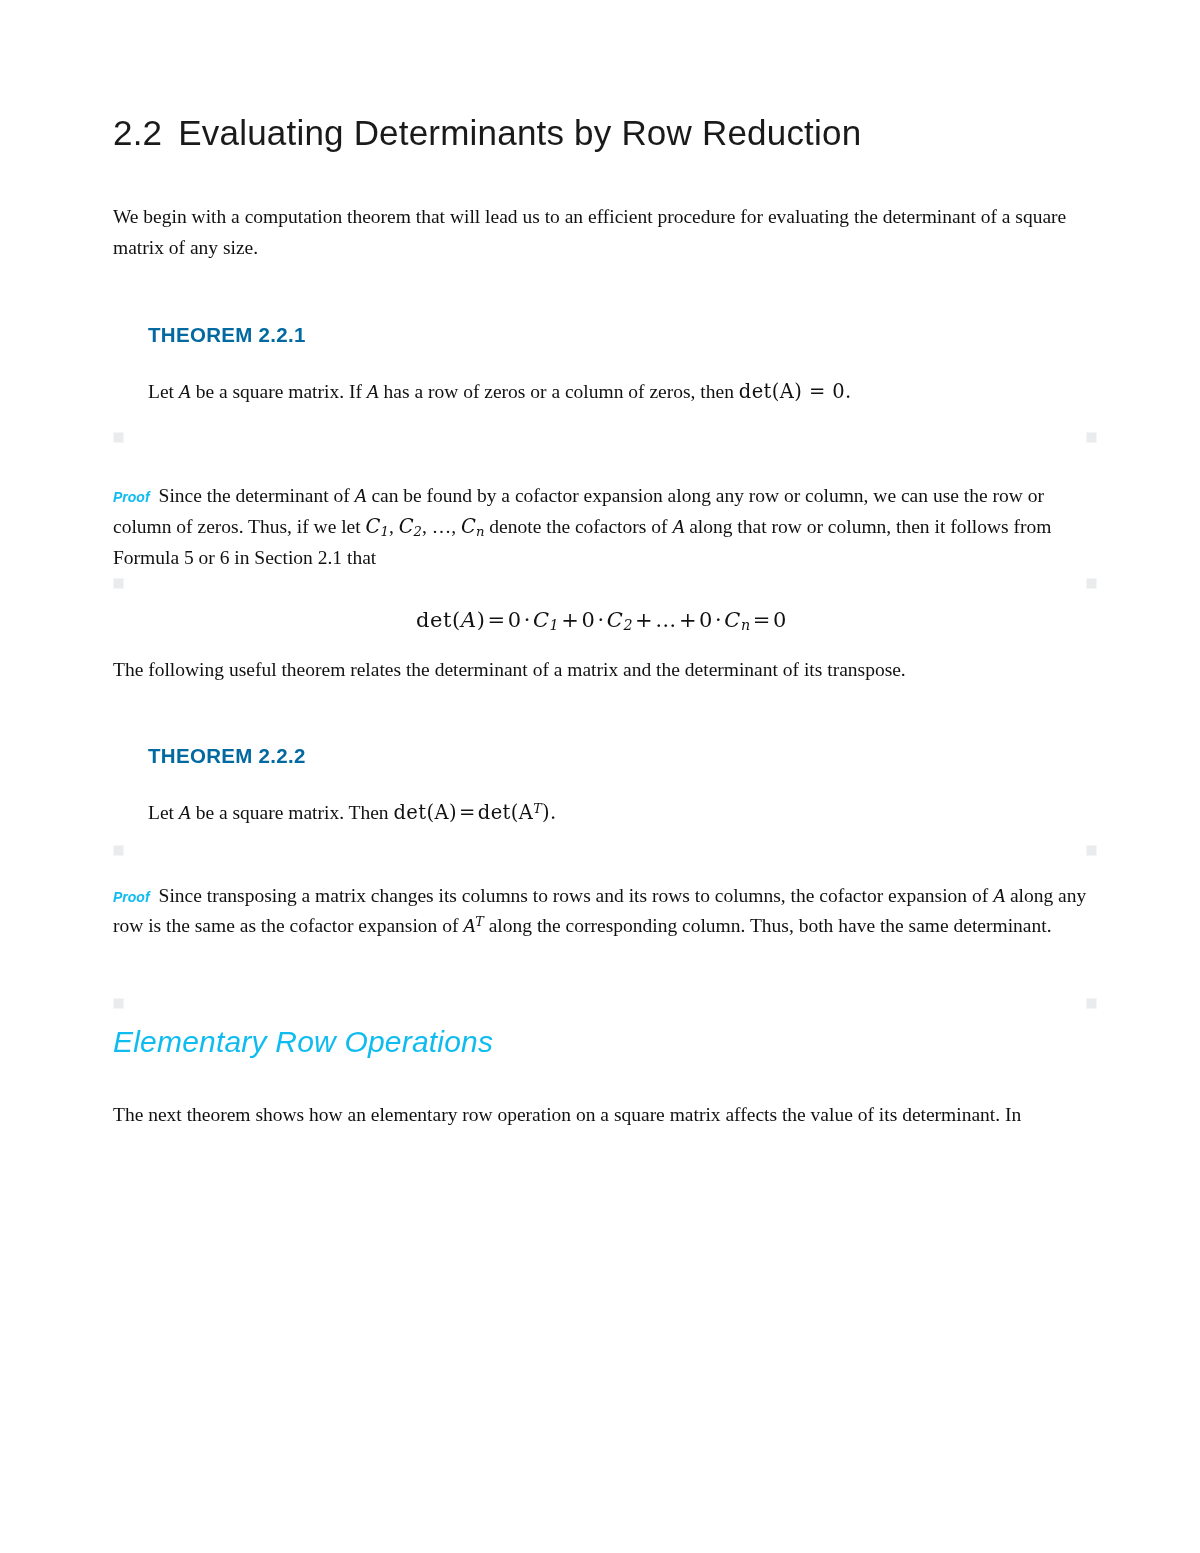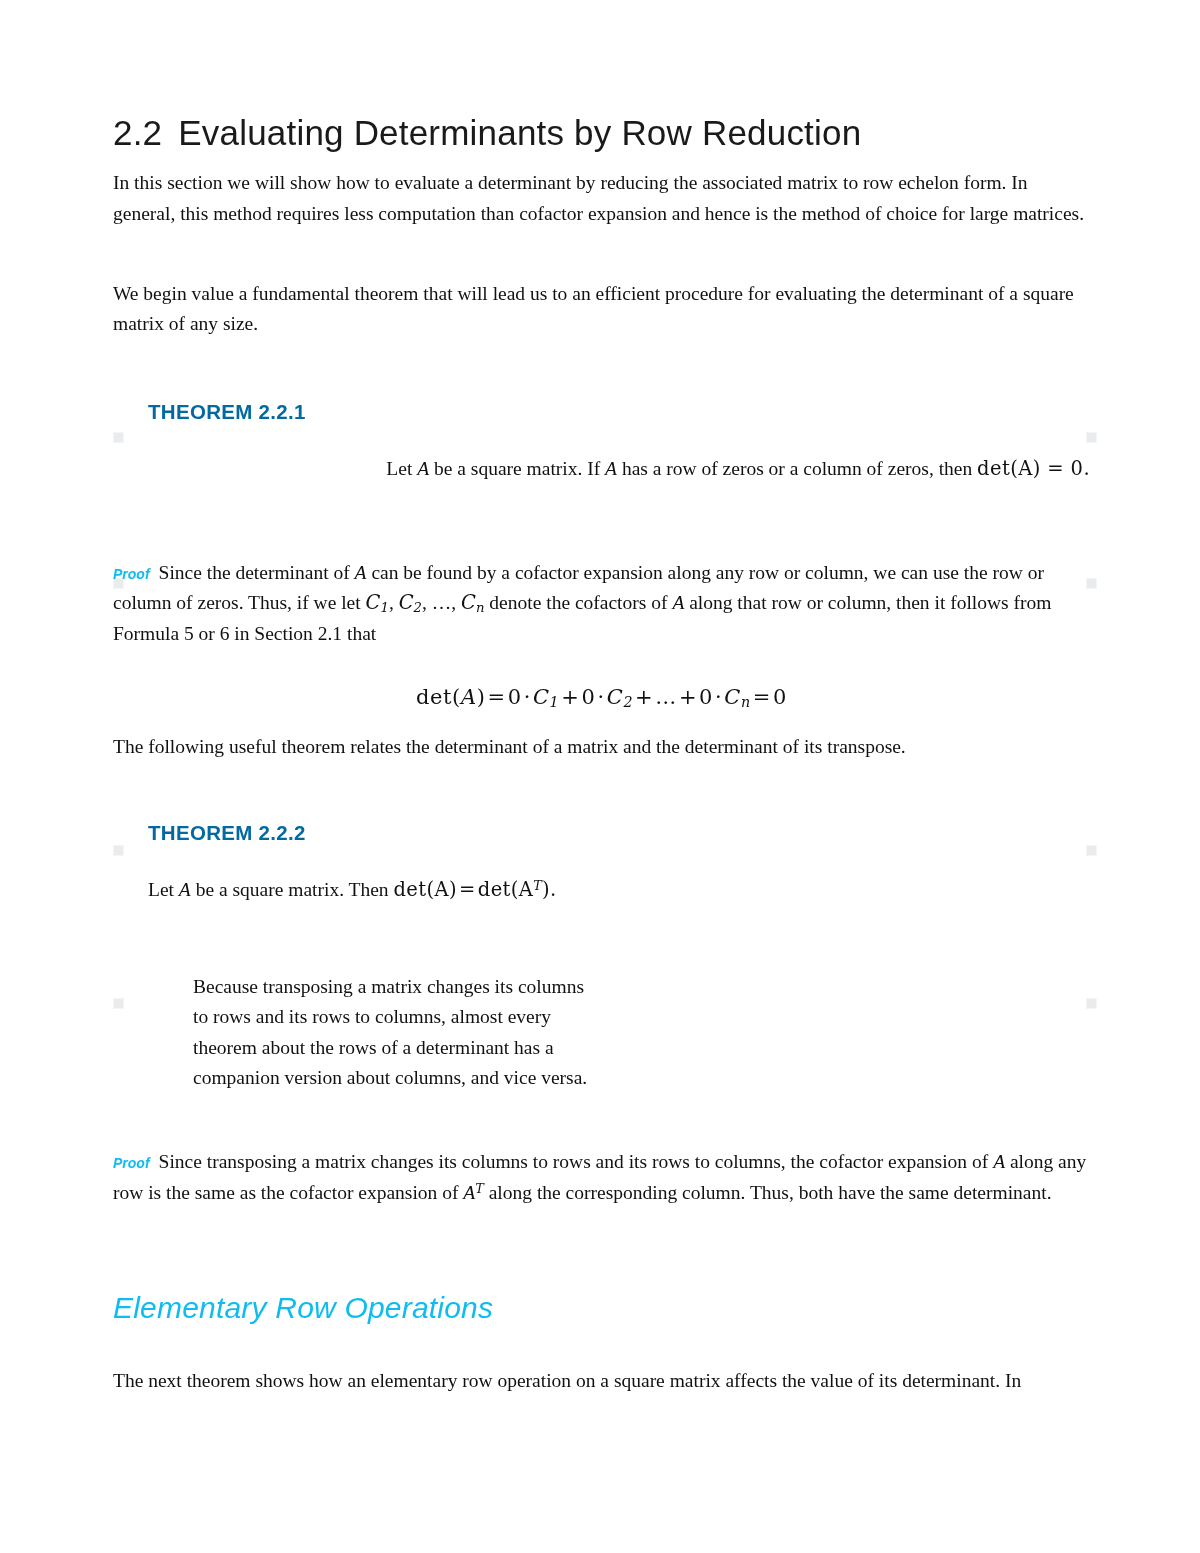--- a/index.html
+++ b/index.html
@@ -161,42 +161,40 @@
   <div class="marker" style="left:113px; top:845px;"></div>
   <div class="marker" style="left:1086px; top:845px;"></div>
 
   <div class="marker" style="left:113px; top:998px;"></div>
   <div class="marker" style="left:1086px; top:998px;"></div>
 
   <div class="content">
 
     <h1 class="doc-title"><span class="num">2.2</span><span>Evaluating Determinants by Row Reduction</span></h1>
 
-    <p class="body" style="margin-top:16px;">In this section we will show how to evaluate a determinant by reducing the associated matrix to row echelon form. In general, this method requires less computation than cofactor expansion and hence is the method of choice for large matrices.</p>
-
-
-    <p class="body" style="margin-top:50px;">We begin value a fundamental theorem that will lead us to an efficient procedure for evaluating the determinant of a square matrix of any size.</p>
+
+
+    <p class="body" style="margin-top:50px;">We begin with a computation theorem that will lead us to an efficient procedure for evaluating the determinant of a square matrix of any size.</p>
 
     <div style="margin-left:35px; margin-top:60px;">
       <div class="theorem-label">THEOREM 2.2.1</div>
-      <p class="theorem-body" style="margin-top:30px;text-align:right;"><span>Let </span><span class="mvar">A</span><span> be a square matrix. If </span><span class="mvar">A</span><span> has a row of zeros or a column of zeros, then </span><span class="math">det(A) = 0.</span></p>
+      <p class="theorem-body" style="margin-top:30px;"><span>Let </span><span class="mvar">A</span><span> be a square matrix. If </span><span class="mvar">A</span><span> has a row of zeros or a column of zeros, then </span><span class="math">det(A) = 0.</span></p>
     </div>
 
     <p class="body" style="margin-top:75px;"><span class="proof-word">Proof</span><span>Since the determinant of </span><span class="mvar">A</span><span> can be found by a cofactor expansion along any row or column, we can use the row or column of zeros. Thus, if we let </span><span class="mi">C</span><sub class="msub">1</sub><span>, </span><span class="mi">C</span><sub class="msub">2</sub><span>, …, </span><span class="mi">C</span><sub class="msub">n</sub><span> denote the cofactors of </span><span class="mvar">A</span><span> along that row or column, then it follows from Formula 5 or 6 in Section 2.1 that</span></p>
 
     <p class="display-eq" style="margin-top:35px;"><span>det(</span><span class="mi">A</span><span>)</span><span class="op">=</span><span>0</span><span class="op">·</span><span class="mi">C</span><sub class="msub">1</sub><span class="op">+</span><span>0</span><span class="op">·</span><span class="mi">C</span><sub class="msub">2</sub><span class="op">+</span><span>…</span><span class="op">+</span><span>0</span><span class="op">·</span><span class="mi">C</span><sub class="msub">n</sub><span class="op">=</span><span>0</span></p>
 
     <p class="body" style="margin-top:22px;">The following useful theorem relates the determinant of a matrix and the determinant of its transpose.</p>
 
     <div style="margin-left:35px; margin-top:58px;">
       <div class="theorem-label">THEOREM 2.2.2</div>
       <p class="theorem-body" style="margin-top:30px;"><span>Let </span><span class="mvar">A</span><span> be a square matrix. Then </span><span class="math">det(A)</span><span class="math op">=</span><span class="math">det(A</span><sup class="msup">T</sup><span class="math">).</span></p>
     </div>
 
-    <p class="note" style="margin-left:80px; width:400px; margin-top:68px;">Because transposing a matrix changes its columns to rows and its rows to columns, almost every theorem about the rows of a determinant has a companion version about columns, and vice versa.</p>
 
     <p class="body" style="margin-top:54px;"><span class="proof-word">Proof</span><span>Since transposing a matrix changes its columns to rows and its rows to columns, the cofactor expansion of </span><span class="mvar">A</span><span> along any row is the same as the cofactor expansion of </span><span class="mvar">A</span><sup class="msup">T</sup><span> along the corresponding column. Thus, both have the same determinant.</span></p>
 
     <h2 class="head-cyan" style="margin-top:82px;">Elementary Row Operations</h2>
 
     <p class="body" style="margin-top:40px;">The next theorem shows how an elementary row operation on a square matrix affects the value of its determinant. In</p>
 
   </div>
 </div>
 

